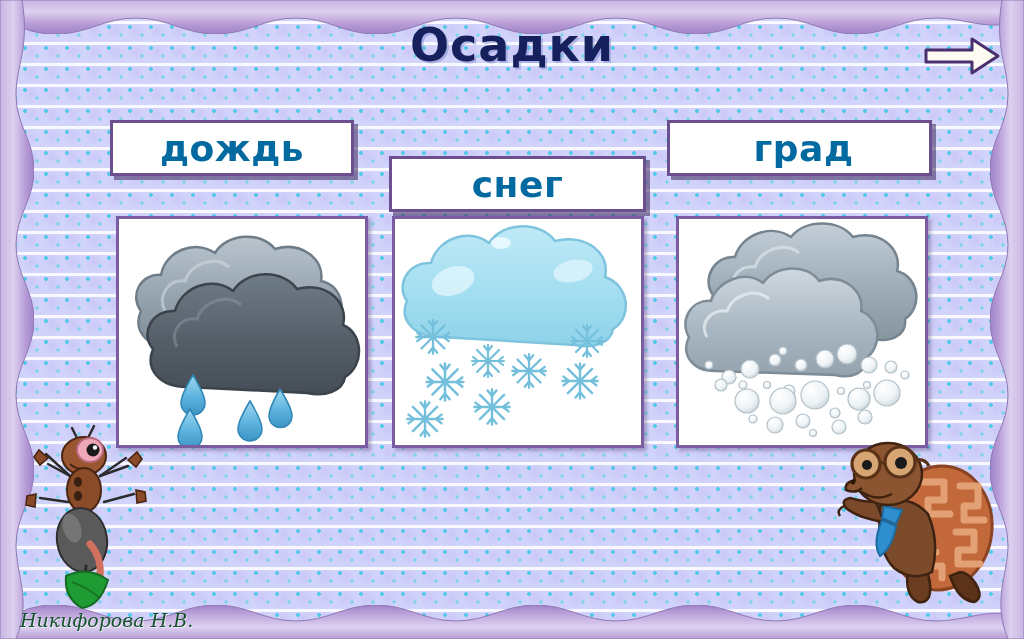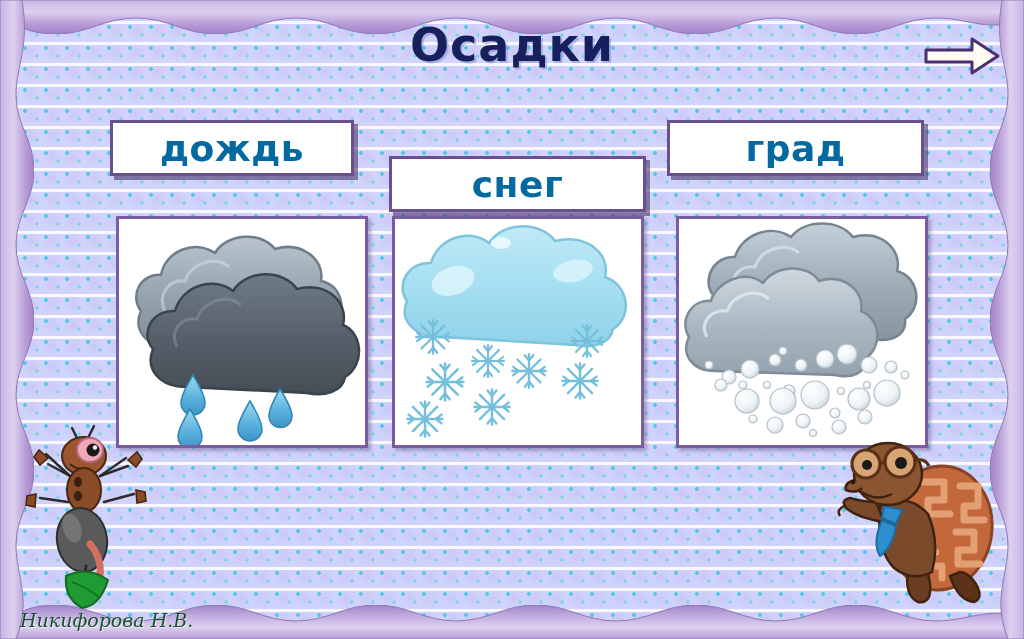--- a/index.html
+++ b/index.html
@@ -64,21 +64,21 @@
     box-shadow:4px 4px 0 rgba(60,40,90,.55);
     display:flex;align-items:center;justify-content:center;
     cursor:pointer;
   }
   .word-card span{
     font-family:"DejaVu Sans","Liberation Sans",sans-serif;
     font-weight:bold;font-size:36px;color:#0369a1;letter-spacing:.5px;
   }
   #card-0{left:110px;width:238px;}
   #card-1{left:389px;width:251px;margin-top:36px;}
-  #card-2{left:667px;width:251px;}
+  #card-2{left:667px;width:251px;padding-left:8px;}
 
   
   .pic-frame{
     position:absolute;
     top:216px; height:226px;
     background:#ffffff;
     border:3px solid #7a5da0;
     box-shadow:3px 3px 3px rgba(80,60,110,.35);
     overflow:hidden;
     cursor:pointer;

